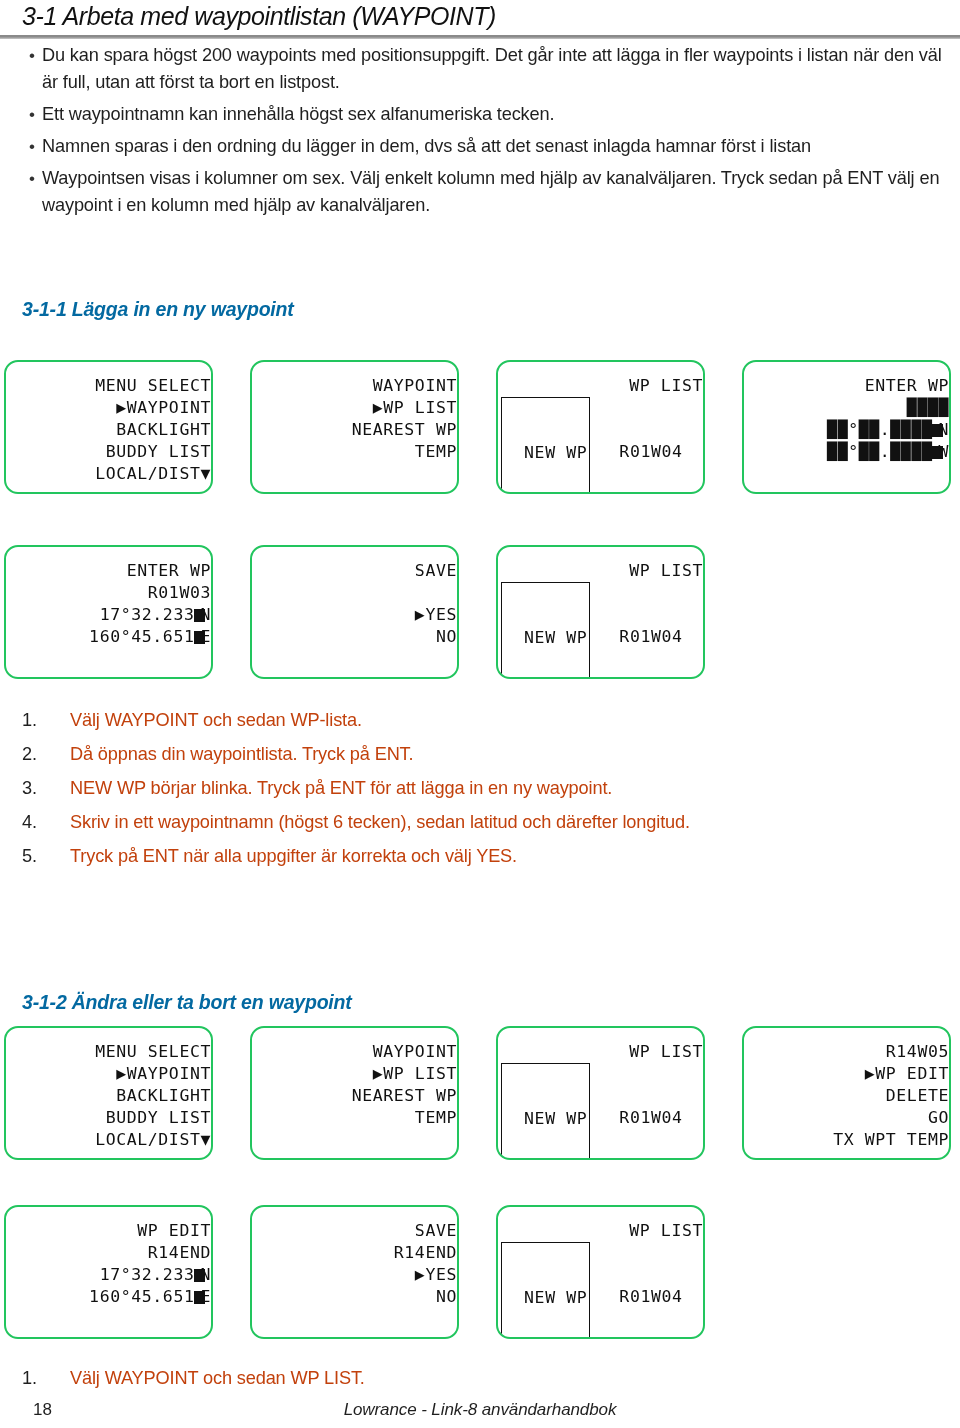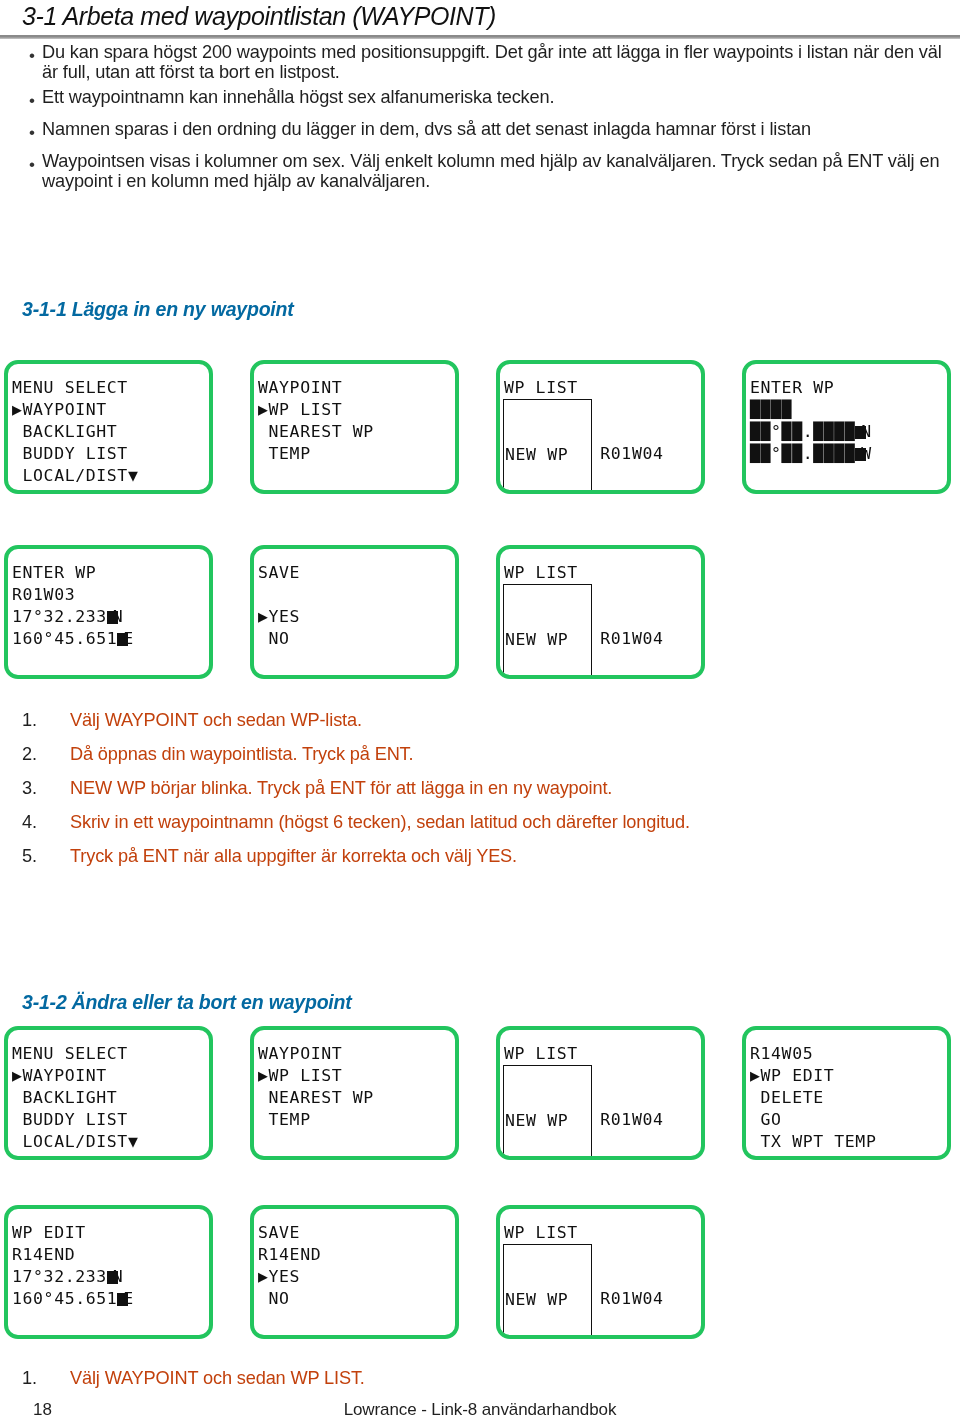--- a/index.html
+++ b/index.html
@@ -54,21 +54,21 @@
     width: 20px;
     flex: 0 0 20px;
     font-size: 17px;
     line-height: 27px;
     text-align: center;
     color: #333;
   }
   .bullet-text {
     flex: 1 1 auto;
     font-size: 18.2px;
-    line-height: 20px;
+    line-height: 27px;
     color: #1f1f1f;
     letter-spacing: -0.15px;
   }
 
   
   .sub-heading {
     position: absolute;
     font-size: 19.5px;
     font-weight: bold;
     font-style: italic;
@@ -77,23 +77,24 @@
     white-space: nowrap;
   }
   #heading-311 { left: 22px; top: 298px; }
   #heading-312 { left: 22px; top: 991px; }
 
   
   .lcd {
     position: absolute;
     box-sizing: border-box;
     background: #ffffff;
-    border: 4px solid #22c55e;
+    border: 2px solid #22c55e;
     border-radius: 14px;
     overflow: hidden;
+    text-align: right;
   }
   .lcd-inner {
     position: relative;
     width: 100%;
     height: 100%;
     padding: 13px 0 0 4px;
     box-sizing: border-box;
   }
   .lcd-line {
     font-family: "DejaVu Sans Mono", monospace;
@@ -195,20 +196,21 @@
   }
   .footer-title {
     position: absolute;
     left: 0;
     top: 0px;
     width: 960px;
     text-align: center;
     font-size: 17px;
     color: #1f1f1f;
     letter-spacing: -0.1px;
+    font-style: italic;
   }
 </style>
 </head>
 <body>
 
 <div class="page-title">3-1 Arbeta med waypointlistan (WAYPOINT)</div>
 <div class="title-rule"></div>
 
 <div class="bullets">
   <div class="bullet-row">

